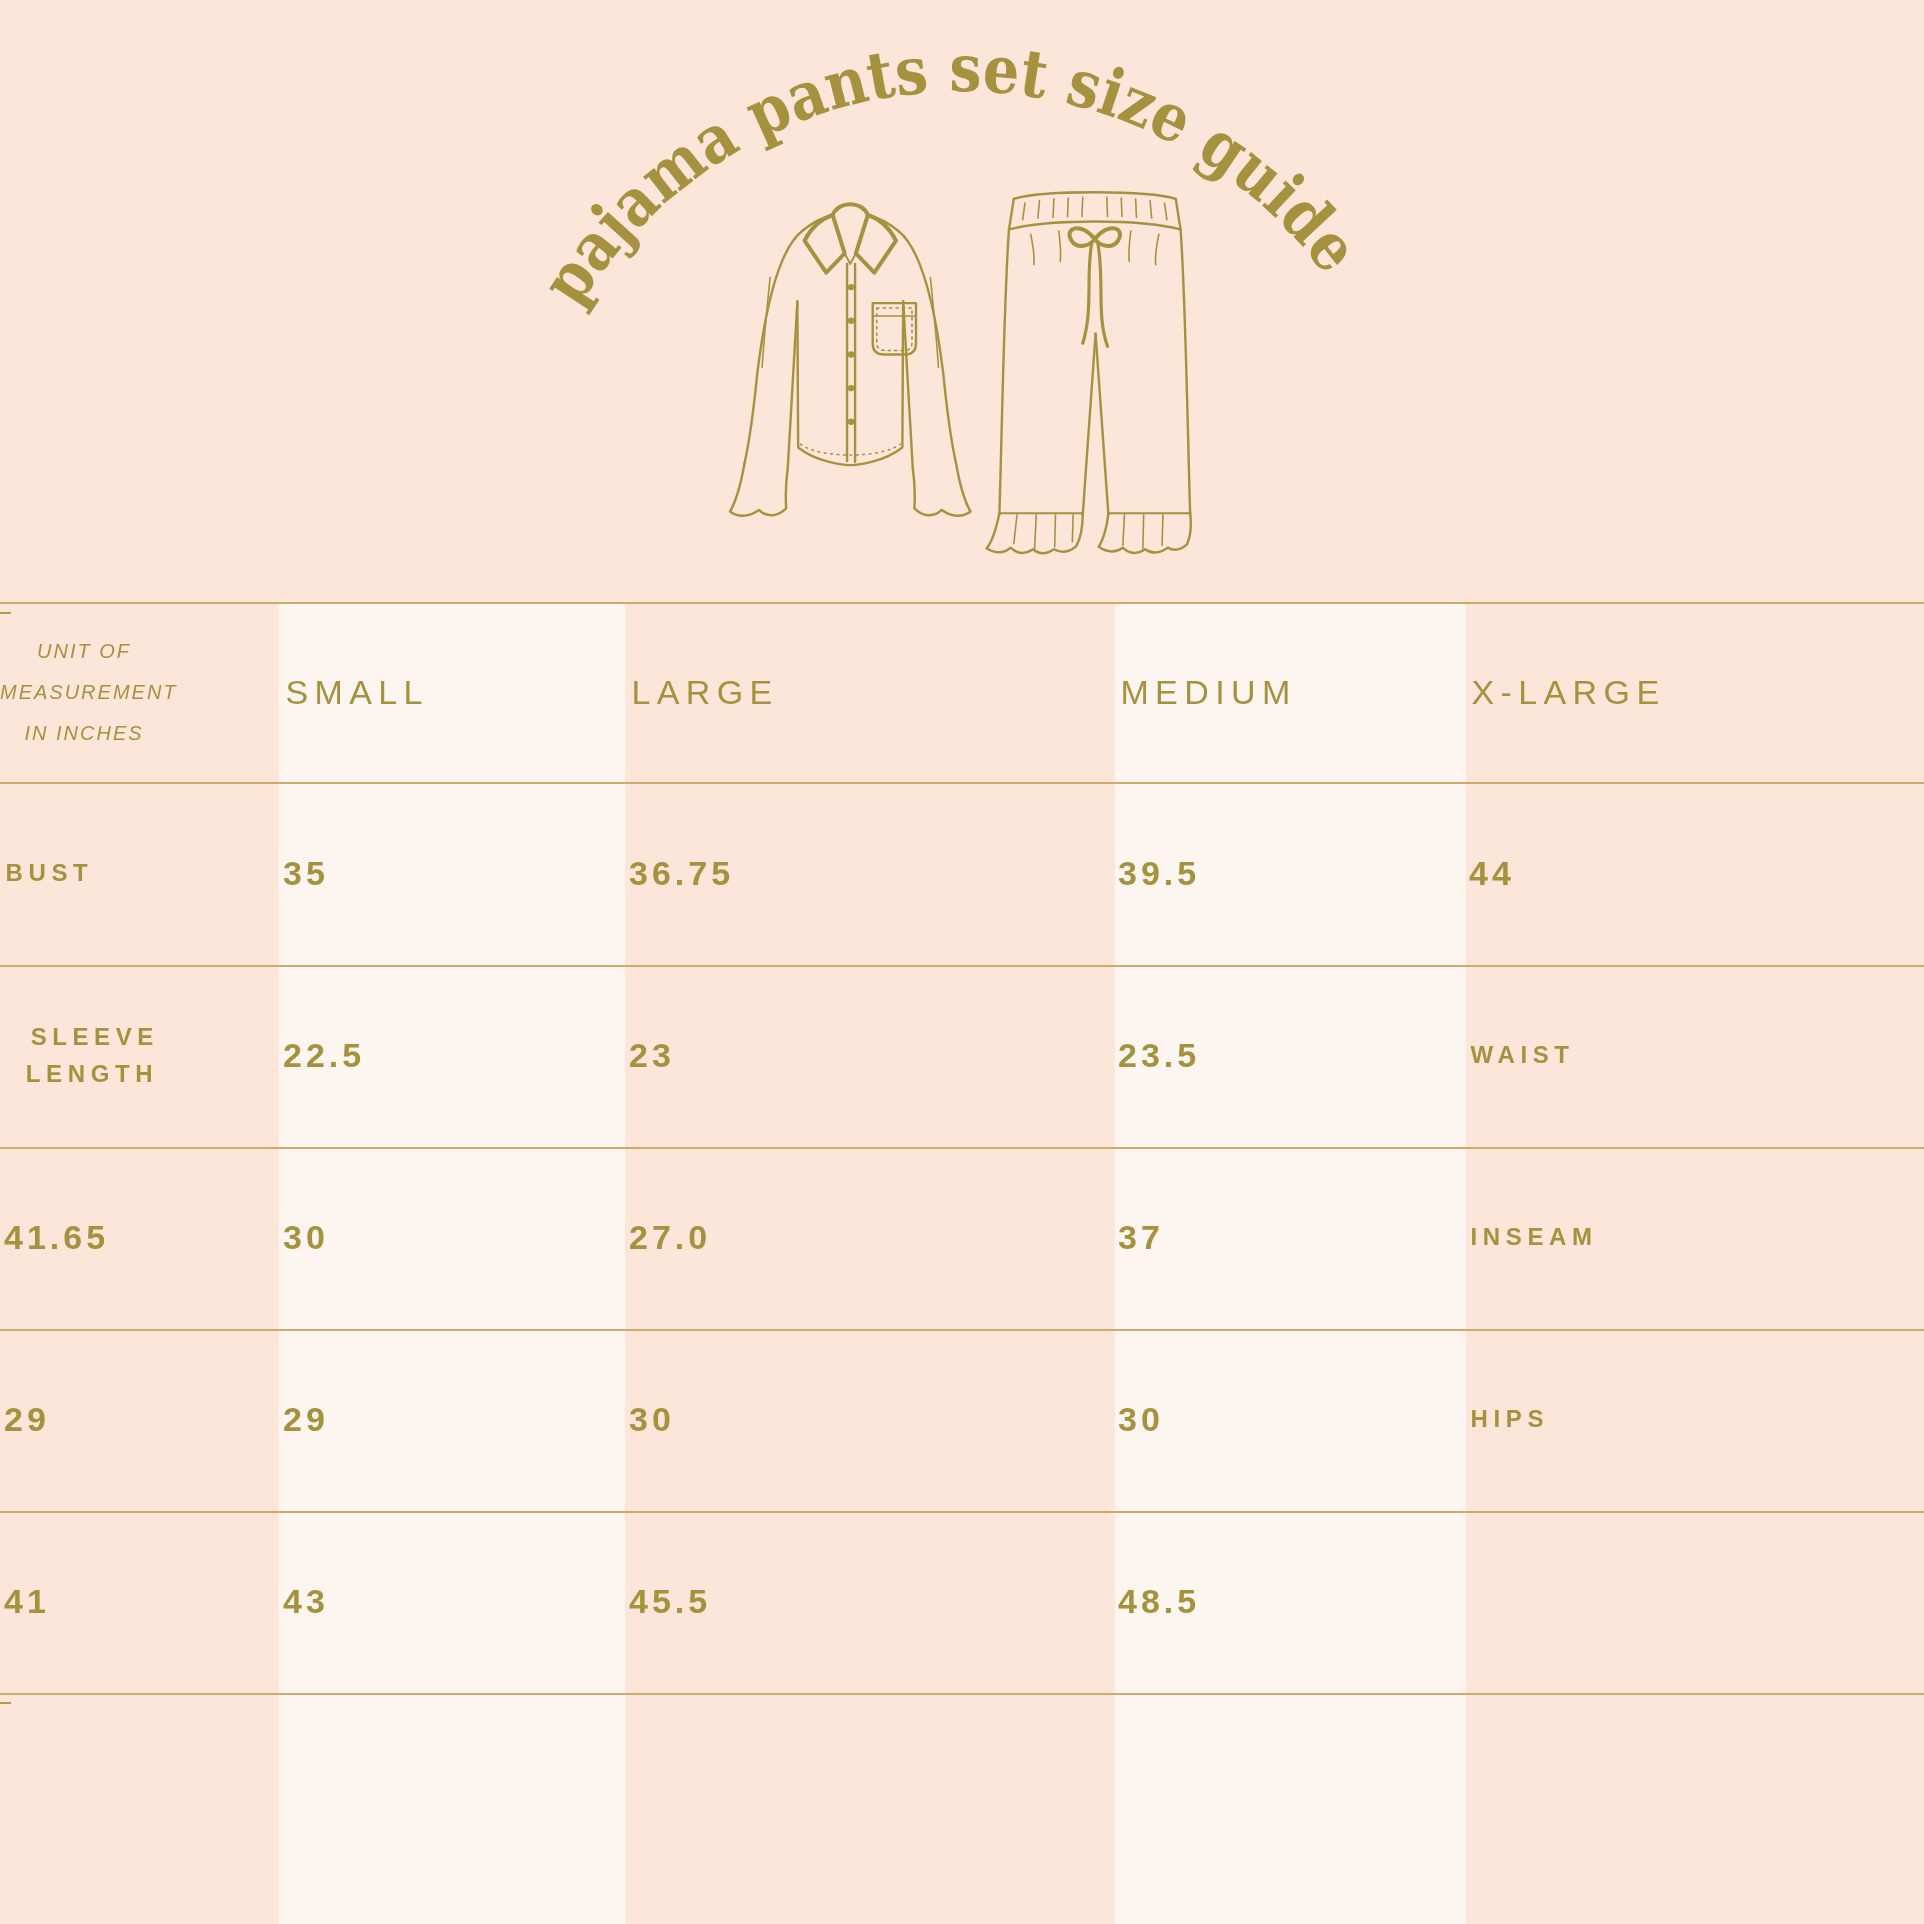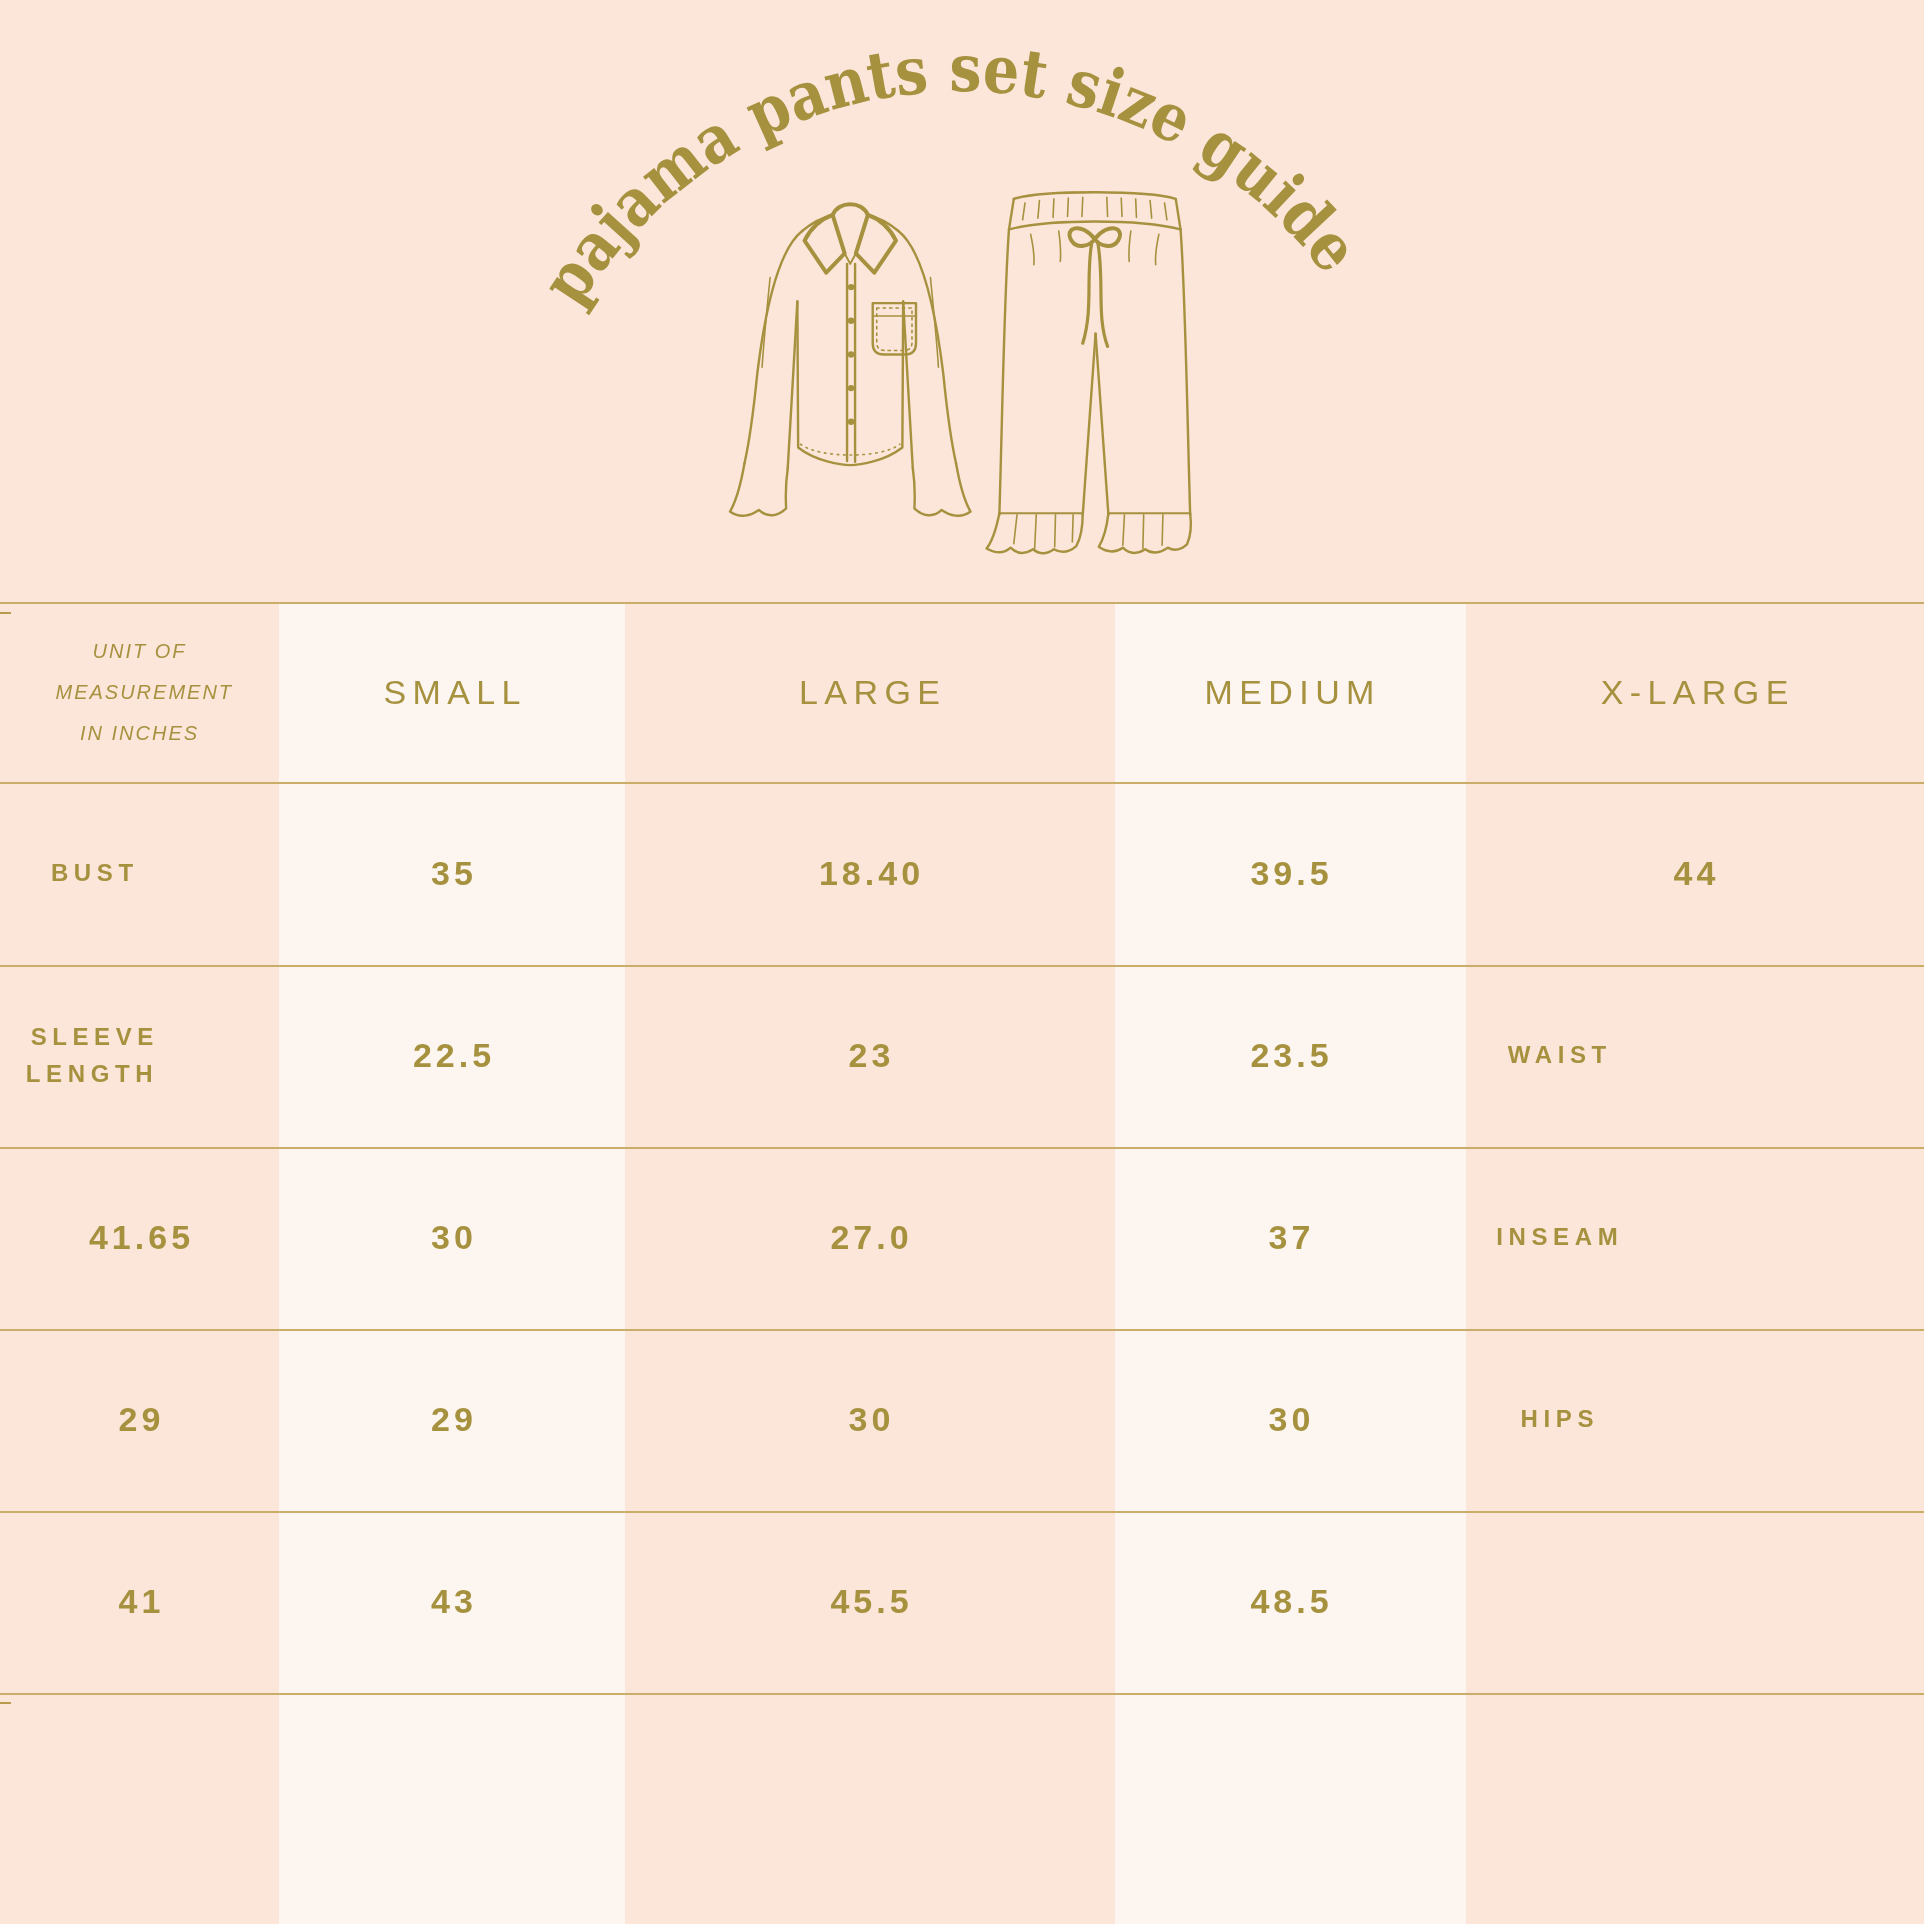--- a/index.html
+++ b/index.html
@@ -13,21 +13,21 @@
   
   .table-wrap{position:absolute;left:0;top:602px;width:1925px;height:1323px;}
   .stripe{position:absolute;top:0;height:1323px;background:#fdf5ef;}
   .stripe.s1{left:279px;width:346px;}
   .stripe.s2{left:1115px;width:351px;}
   .rule{position:absolute;left:0;width:1925px;height:1.6px;background:#c9ad69;}
   .tick{position:absolute;left:0;width:11.2px;height:2.4px;background:#b99b4e;}
   .grid{position:absolute;left:0;top:0;width:1925px;height:1323px;display:grid;
         grid-template-columns:279px 346px 489px 351px 459px;
         grid-template-rows:180px 182px 182px 182px 182px 182px 233px;}
-  .cell{display:flex;align-items:center;justify-content:center;text-align:center;padding-top:0;box-sizing:border-box;}
+  .cell{display:flex;align-items:center;text-align:center;padding-top:0;box-sizing:border-box;}
   .unit-note{font-style:italic;font-size:20px;letter-spacing:2px;line-height:2.05;max-width:168px;}
   .col-head{font-weight:normal;font-size:34px;letter-spacing:6.4px;text-indent:6.4px;}
   .row-label{font-weight:bold;font-size:24px;letter-spacing:5.6px;text-indent:5.6px;line-height:1.55;max-width:184px;}
   .value{font-size:34px;letter-spacing:4px;text-indent:4px;font-weight:700;}
   svg .ln{stroke:#a6913f;fill:none;stroke-linecap:round;stroke-linejoin:round;}
 </style>
 </head>
 <body>
 
 <div class="page">
@@ -138,21 +138,21 @@
       <div class="cell">
           <div class="unit-note">UNIT OF MEASUREMENT IN INCHES</div>
         </div>
       <div class="cell col-head">SMALL</div>
       <div class="cell col-head">LARGE</div>
       <div class="cell col-head">MEDIUM</div>
       <div class="cell col-head">X-LARGE</div>
 
       <div class="cell row-label">BUST</div>
       <div class="cell value">35</div>
-      <div class="cell value">18.40</div>
+      <div class="cell value">36.75</div>
       <div class="cell value">39.5</div>
       <div class="cell value">44</div>
 
       <div class="cell row-label">SLEEVE LENGTH</div>
       <div class="cell value">22.5</div>
       <div class="cell value">23</div>
       <div class="cell value">23.5</div>
 
       <div class="cell row-label">WAIST</div>
       <div class="cell value">41.65</div>

